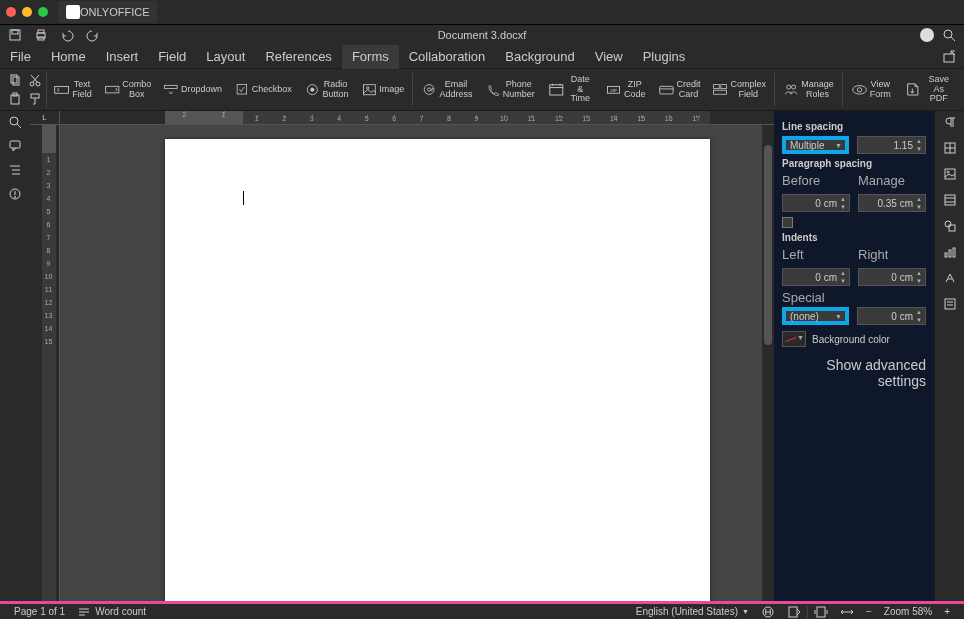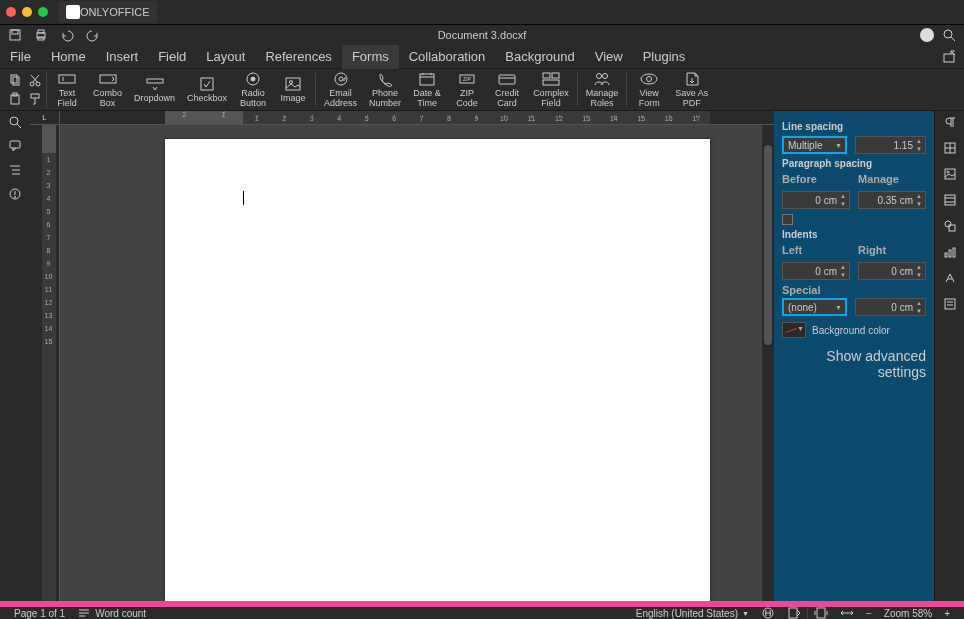--- a/index.html
+++ b/index.html
@@ -17,62 +17,62 @@
 .qat-right { margin-left: auto; display: flex; gap: 8px; align-items: center; z-index: 1; }
 .avatar { width: 14px; height: 14px; border-radius: 50%; background: #ddd; }
 .menubar { height: 24px; background: #2a2a2a; display: flex; align-items: center; border-bottom: 1px solid #1a1a1a; }
 .menu { padding: 0 10px; height: 24px; display: flex; align-items: center; color: #ccc; font-size: 13px; }
 .menu.active { background: #3a3a3a; text-align: center; }
 .menubar-right { margin-left: auto; padding-right: 8px; display: flex; gap: 10px; }
 .icn { width: 14px; height: 14px; display: inline-block; }
 .ribbon { height: 42px; background: #2a2a2a; display: flex; padding: 2px 4px; border-bottom: 1px solid #1a1a1a; }
 .ribbon-left { display: flex; flex-direction: column; justify-content: space-around; padding: 0 4px; border-right: 1px solid #444; gap: 2px; }
 .ribbon-left .row { display: flex; gap: 6px; }
-.rbtn { display: flex; flex-direction: column; align-items: center; justify-content: center; padding: 0 6px; min-width: 40px; color: #ccc; font-size: 9px; text-align: center; line-height: 1.1; gap: 2px; }
+.rbtn { display: flex; align-items: center; justify-content: center; padding: 0 6px; min-width: 40px; color: #ccc; font-size: 9px; text-align: center; line-height: 1.1; gap: 2px; }
 .rbtn .ic { width: 20px; height: 16px; display: flex; align-items: center; justify-content: center; }
 .rbtn .lbl { white-space: pre-line; }
 .sep { width: 1px; background: #444; margin: 2px 2px; }
 .workspace { position: absolute; top: 111px; bottom: 18px; left: 0; right: 0; display: flex; }
 .lefttool { width: 30px; background: #2a2a2a; display: flex; flex-direction: column; align-items: center; padding-top: 4px; gap: 10px; }
 .doc-area { flex: 1; background: #444; position: relative; overflow: hidden; }
 .ruler-corner { position: absolute; top: 0; left: 0; width: 30px; height: 14px; background: #2a2a2a; border-right: 1px solid #555; border-bottom: 1px solid #555; display: flex; align-items: center; justify-content: center; font-size: 8px; }
 .hruler { position: absolute; top: 0; left: 30px; right: 0; height: 14px; background: #2a2a2a; overflow: hidden; border-bottom: 1px solid #555; }
 .hruler-strip { position: absolute; left: 105px; width: 545px; height: 14px; background: #3a3a3a; display: flex; align-items: center; font-size: 8px; color: #999; }
 .hruler-strip .margin { background: #555; height: 14px; }
 .vruler { position: absolute; top: 14px; left: 0; width: 30px; bottom: 0; background: #2a2a2a; border-right: 1px solid #555; display: flex; flex-direction: column; align-items: center; font-size: 8px; color: #999; padding-top: 0; }
 .vruler .strip { background: #3a3a3a; width: 14px; margin-left: 8px; flex: 1; display: flex; flex-direction: column; align-items: center; }
 .page { position: absolute; top: 28px; left: 135px; width: 545px; bottom: 0; background: #fff; box-shadow: 0 0 4px rgba(0,0,0,.5); }
 .cursor { position: absolute; top: 52px; left: 78px; width: 1px; height: 14px; background: #000; }
 .rtick { position: relative; flex: 1; text-align: center; font-size: 7px; color: #aaa; }
 .rtick::before { content: ""; position: absolute; left: 50%; top: 0; width: 1px; height: 3px; background: #777; }
 .vtick { font-size: 7px; color: #aaa; padding: 3px 0; writing-mode: horizontal-tb; }
 .scroll-v { position: absolute; right: 0; top: 14px; bottom: 0; width: 12px; background: #2a2a2a; }
 .scroll-v .thumb { position: absolute; top: 20px; left: 2px; right: 2px; height: 200px; background: #555; border-radius: 4px; }
-.rightpane { width: 160px; background: #0c4a6e; padding: 6px 8px; font-size: 10px; color: #ccc; overflow: hidden; }
+.rightpane { width: 160px; background: #0f172a; padding: 6px 8px; font-size: 10px; color: #ccc; overflow: hidden; }
 .righttool { width: 30px; background: #2a2a2a; display: flex; flex-direction: column; align-items: center; padding-top: 4px; gap: 12px; border-left: 1px solid #1a1a1a; }
 .rightpane .hdr { font-weight: bold; margin: 4px 0 4px; font-size: 10px; }
 .rightpane .row { display: flex; gap: 8px; margin-bottom: 4px; }
 .rightpane .col { flex: 1; }
-.sel { background: #3a3a3a; border: 2px solid #0ea5e9; height: 18px; display: flex; align-items: center; padding: 0 4px; font-size: 10px; position: relative; }
+.sel { background: #3a3a3a; border: 4px solid #0ea5e9; height: 18px; display: flex; align-items: center; padding: 0 4px; font-size: 10px; position: relative; }
 .sel .dd { position: absolute; right: 3px; font-size: 7px; color: #aaa; }
 .spin { background: #3a3a3a; border: 1px solid #555; height: 18px; display: flex; align-items: center; justify-content: flex-end; padding: 0 12px 0 4px; font-size: 10px; position: relative; }
 .spin .arr { position: absolute; right: 2px; top: 0; bottom: 0; width: 8px; display: flex; flex-direction: column; }
 .spin .arr span { flex: 1; font-size: 6px; text-align: center; color: #aaa; line-height: 8px; }
 .chk { display: flex; align-items: flex-start; gap: 4px; font-size: 10px; margin: 4px 0; }
 .chk .box { width: 11px; height: 11px; border: 1px solid #777; background: #3a3a3a; flex-shrink: 0; margin-top: 1px; }
 .bgcolor { display: flex; align-items: center; gap: 6px; margin-top: 6px; }
 .swatch { width: 24px; height: 16px; border: 1px solid #555; background: #2a2a2a; position: relative; }
 .swatch::after { content: ""; position: absolute; left: 2px; right: 8px; top: 50%; height: 1px; background: #c33; transform: rotate(-20deg); }
 .swatch .dd { position: absolute; right: 1px; top: 2px; font-size: 7px; color: #aaa; }
 .link { color: #ccc; text-decoration: none; font-size: 14px; margin-top: 10px; display: block; text-align: right; }
-.statusbar { position: absolute; bottom: 0; left: 0; right: 0; height: 18px; background: #2a2a2a; display: flex; align-items: center; padding: 0 8px; font-size: 10px; color: #ccc; border-top: 6px solid #ec4899; }
+.statusbar { position: absolute; bottom: 0; left: 0; right: 0; height: 18px; background: #2a2a2a; display: flex; align-items: center; padding: 0 8px; font-size: 10px; color: #ccc; border-top: 3px solid #ec4899; }
 .statusbar .seg { display: flex; align-items: center; gap: 4px; padding: 0 6px; }
 .statusbar .fill { flex: 1; }
 svg { stroke: #ccc; fill: none; stroke-width: 1; }
-.lbl-sm { font-size: 11px; color: #aaa; margin-bottom: 2px; font-weight: bold; }
+.lbl-sm { font-size: 13px; color: #aaa; margin-bottom: 2px; }
 </style>
 </head>
 <body>
 
 <div class="titlebar">
   <div class="traffic">
     <div class="tl" style="background:#ff5f57"></div>
     <div class="tl" style="background:#febc2e"></div>
     <div class="tl" style="background:#28c840"></div>
   </div>

